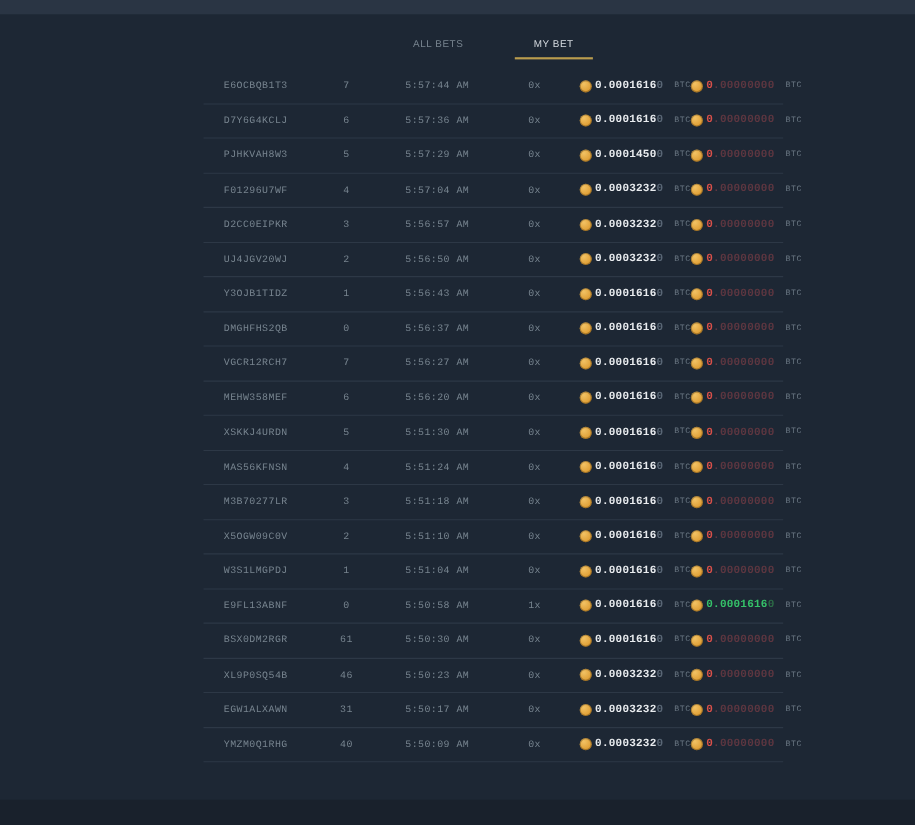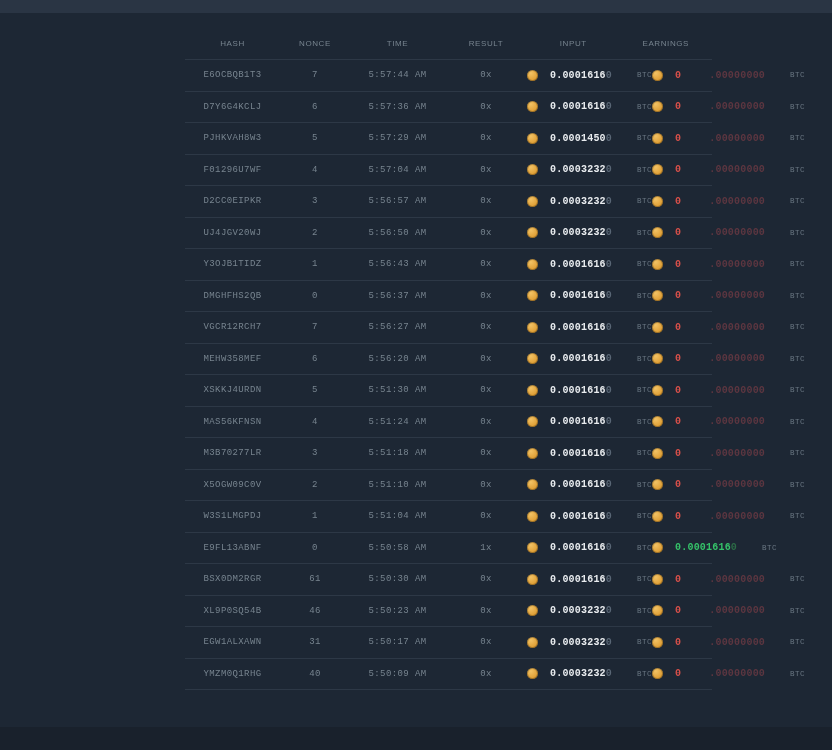--- a/index.html
+++ b/index.html
@@ -27,51 +27,47 @@
     padding:9px 0 11px;border-bottom:1px solid var(--divider,rgba(146,163,183,.14));
   }
   .thead > div{text-align:center;}
 
   .row{
     height:30.5px;border-bottom:1px solid var(--divider,rgba(146,163,183,.14));
     font-size:9px;color:var(--text_muted,#77848f);letter-spacing:.4px;font-family:Liberation Mono, monospace;
   }
   .row > div{text-align:center;}
 
-  .money{display:flex;align-items:center;justify-content:center;gap:12px;}
+  .money{display:flex;align-items:center;justify-content:center;gap:3px;}
   .coin{
     width:11px;height:11px;border-radius:50%;flex:0 0 auto;
     background:radial-gradient(circle at 35% 30%, #f2c264, var(--coin_gold,#dd9b30) 75%);
     box-shadow:inset 0 0 0 1px rgba(0,0,0,.25);
   }
   .amt{font-size:10px;font-weight:bold;color:#e9ecef;letter-spacing:.2px;white-space:nowrap;}
   .amt .dim{color:#59playwright;}
   .amt .dim{color:#596675;}
   .earn.loss .main{color:var(--loss_red,#d8504a);}
-  .earn.loss .dim{color:#5d3640;padding-left:28px;}
+  .earn.loss .dim{color:#5d3640;}
   .earn.win .main{color:var(--win_green,#35c269);}
   .earn.win .dim{color:#2c6b46;}
-  .unit{font-size:7.5px;color:#6b7884;margin-left:13px;letter-spacing:.5px;}
+  .unit{font-size:7.5px;color:#6b7884;margin-left:7px;letter-spacing:.5px;}
 </style>
 </head>
 <body>
 
 <div class="topbar"></div>
 
 <div class="panel">
 
-
-  <div class="grid thead">
-    <div>HASH</div>
-    <div>NONCE</div>
-    <div>TIME</div>
-    <div>RESULT</div>
-    <div>INPUT</div>
-    <div>EARNINGS</div>
-  </div>
+  <div class="tabs">
+    <div class="tab">ALL BETS</div>
+    <div class="tab active">MY BET</div>
+  </div>
+
 
   <div>
   <div class="grid row">
     <div>E6OCBQB1T3</div>
     <div>7</div>
     <div>5:57:44 AM</div>
     <div>0x</div>
     <div class="money">
       <span class="coin"></span>
       <span class="amt"><span class="main">0.0001616</span><span class="dim">0</span></span>

